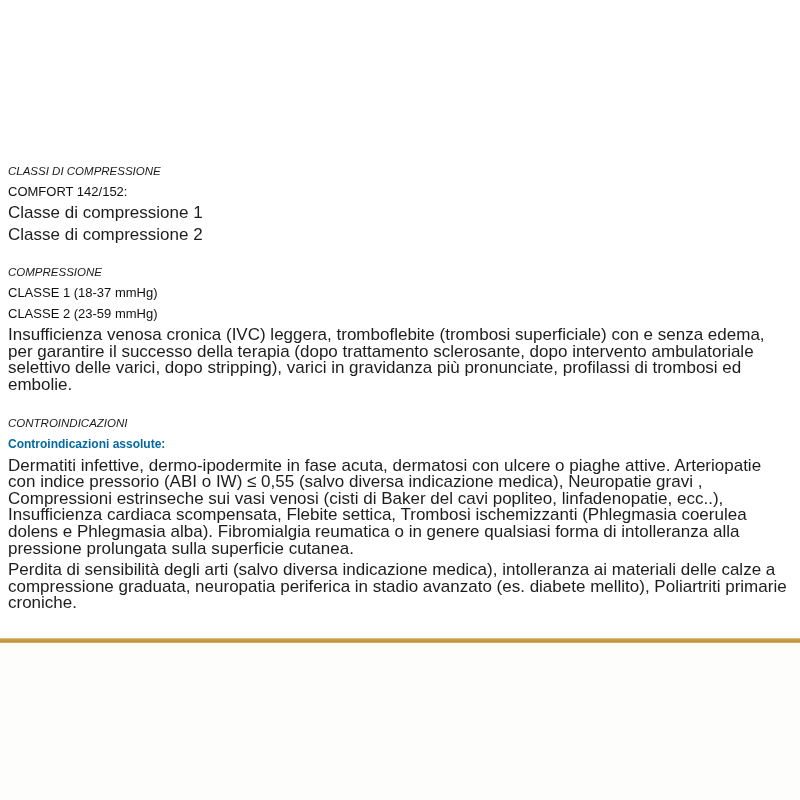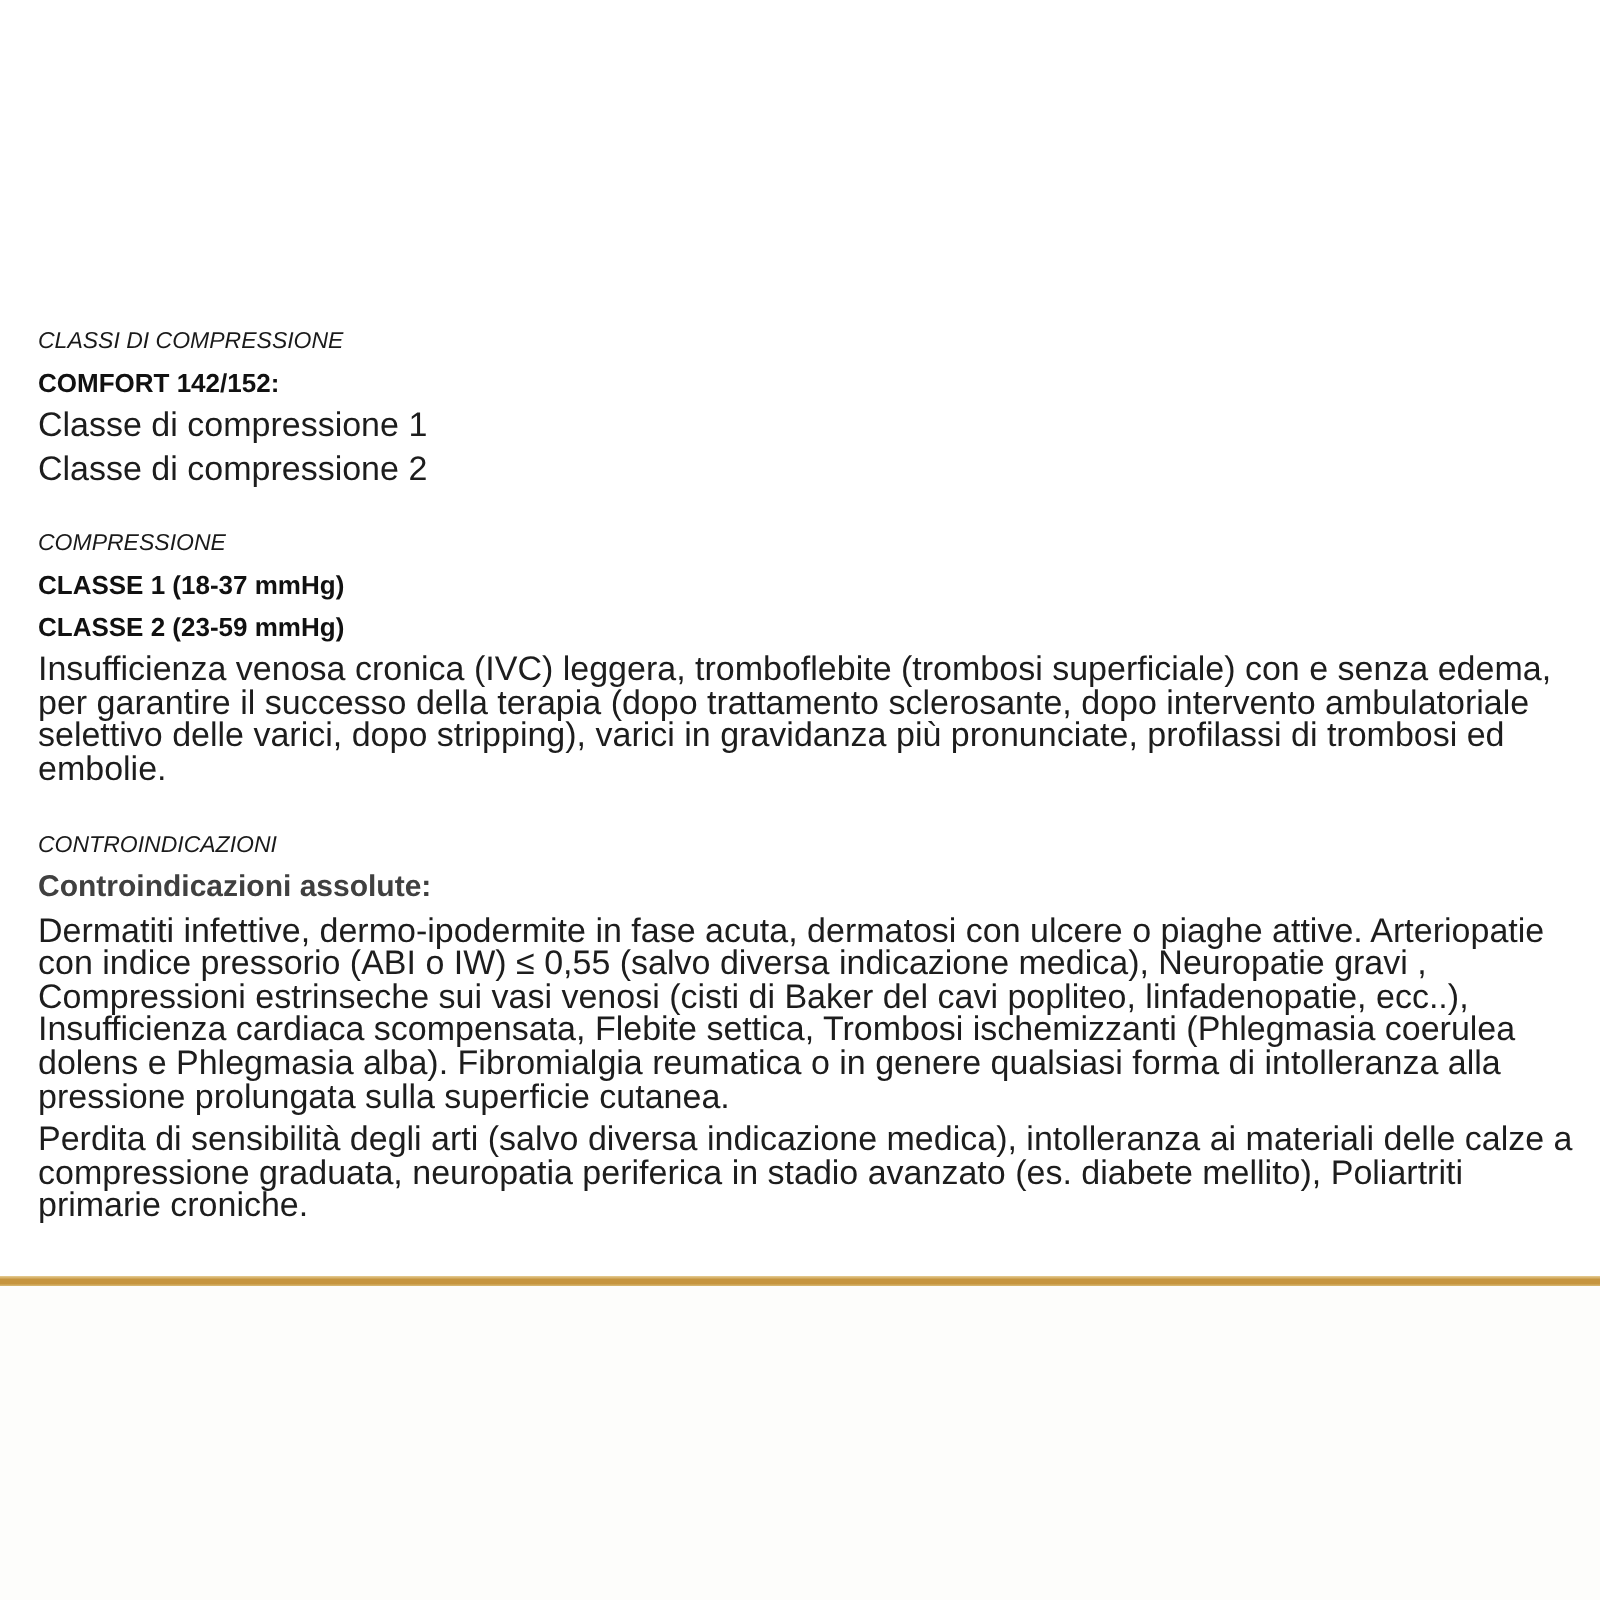--- a/index.html
+++ b/index.html
@@ -11,52 +11,51 @@
     width: 800px;
     height: 800px;
     position: relative;
     font-family: "Liberation Sans", sans-serif;
     color: var(--text, #1d1d1d);
     background: var(--background, #ffffff);
     overflow: hidden;
   }
   .page {
     padding: 164px 8px 0 8px;
-    margin-left: 11px;
   }
   .doc-section + .doc-section {
     margin-top: 22px;
   }
   .section-title {
     font-size: 11.5px;
     font-style: italic;
     font-weight: normal;
     line-height: 14px;
     margin: 0 0 6px 0;
     color: #1a1a1a;
   }
   .item-label {
     font-size: 13px;
-    font-weight: bold;
+    font-weight: normal;
     line-height: 15px;
     margin: 0 0 6px 0;
     color: #111111;
   }
   .item-text {
     font-size: 17px;
     line-height: 16.6px;
     margin: 0 0 5px 0;
     color: #1d1d1d;
   }
   .sub-label {
-    font-size: 15px;
+    font-size: 12px;
     font-weight: bold;
     line-height: 16px;
     margin: 0 0 6px 0;
-    color: #404040;
+    color: #0369a1;
   }
   .sub-label.spaced {
     margin-top: 14px;
   }
   .divider {
     position: absolute;
     left: 0;
     top: 638px;
     width: 800px;
     height: 5px;

